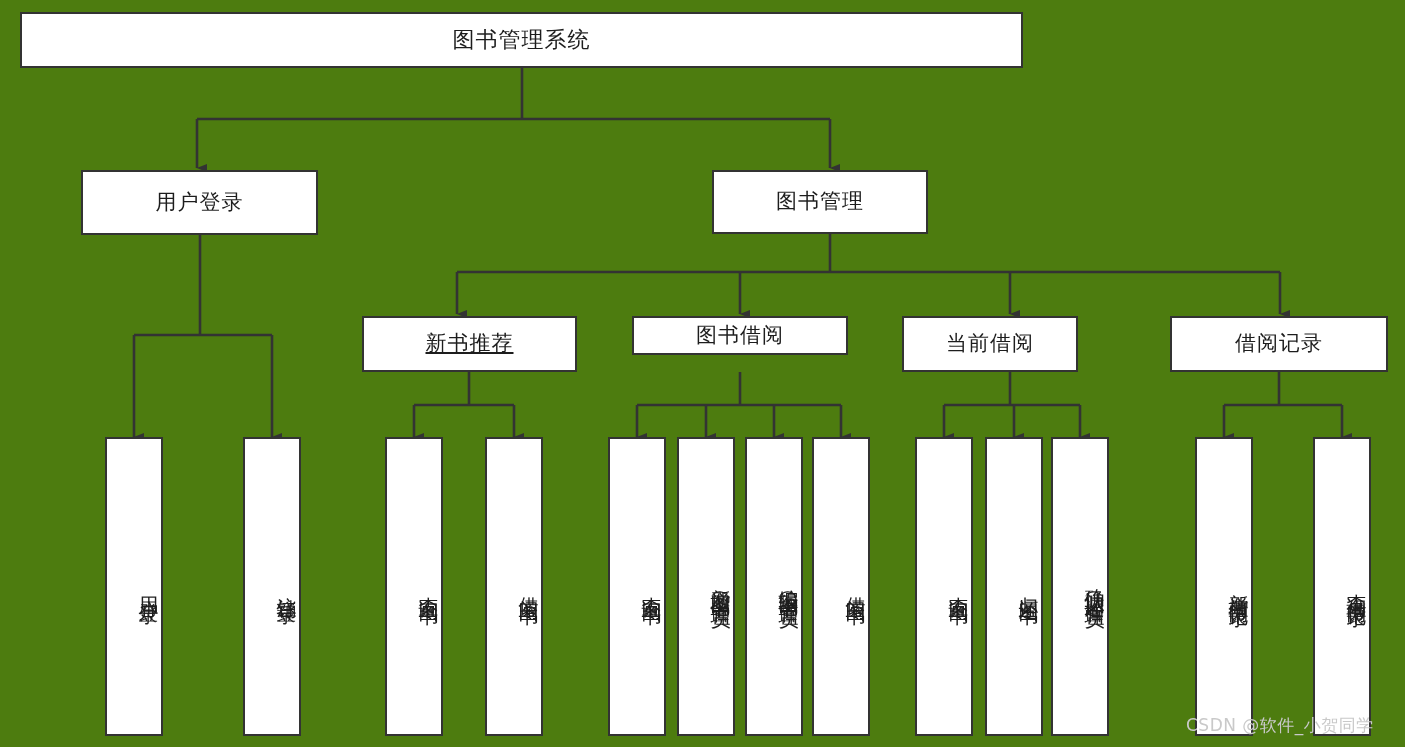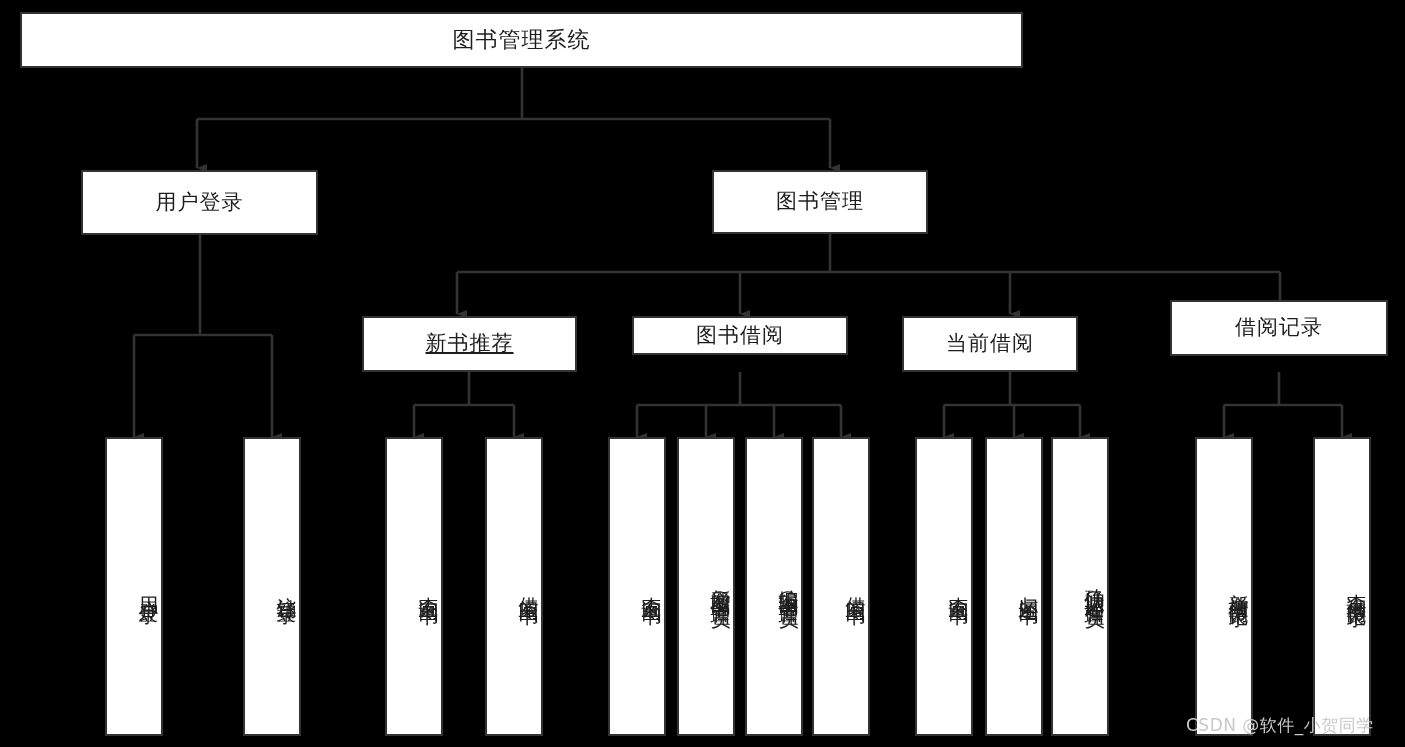--- a/index.html
+++ b/index.html
@@ -4,21 +4,21 @@
 <style>
   html,body{margin:0;padding:0;background:#ffffff;}
   body{
     font-family:"DejaVu Sans","Liberation Sans",sans-serif;
     -webkit-font-smoothing:antialiased;
   }
   #stage{
     position:relative;
     width:1405px;
     height:747px;
-    background:#000000;
+    background:#4d7c0f;
     overflow:hidden;
   }
   svg#wires{
     position:absolute;
     left:0;top:0;
     width:1405px;height:747px;
     pointer-events:none;
   }
   .node{
     position:absolute;
@@ -133,21 +133,21 @@
 
   <div class="node h" style="left:362px;top:316px;width:215px;height:56px;text-decoration:underline;">
     <span>新书推荐</span>
   </div>
   <div class="node h" style="left:632px;top:316px;width:216px;height:39px;">
     <span>图书借阅</span>
   </div>
   <div class="node h" style="left:902px;top:316px;width:176px;height:56px;">
     <span>当前借阅</span>
   </div>
-  <div class="node h" style="left:1170px;top:300px;width:218px;height:56px;align-items:center;">
+  <div class="node h" style="left:1170px;top:316px;width:218px;height:56px;align-items:center;">
     <span>借阅记录</span>
   </div>
 
   <div class="node v" style="left:105px;top:437px;width:58px;height:299px;">
     <span class="vtext">用户登录</span>
   </div>
   <div class="node v" style="left:243px;top:437px;width:58px;height:299px;">
     <span class="vtext">注销登录</span>
   </div>
 

